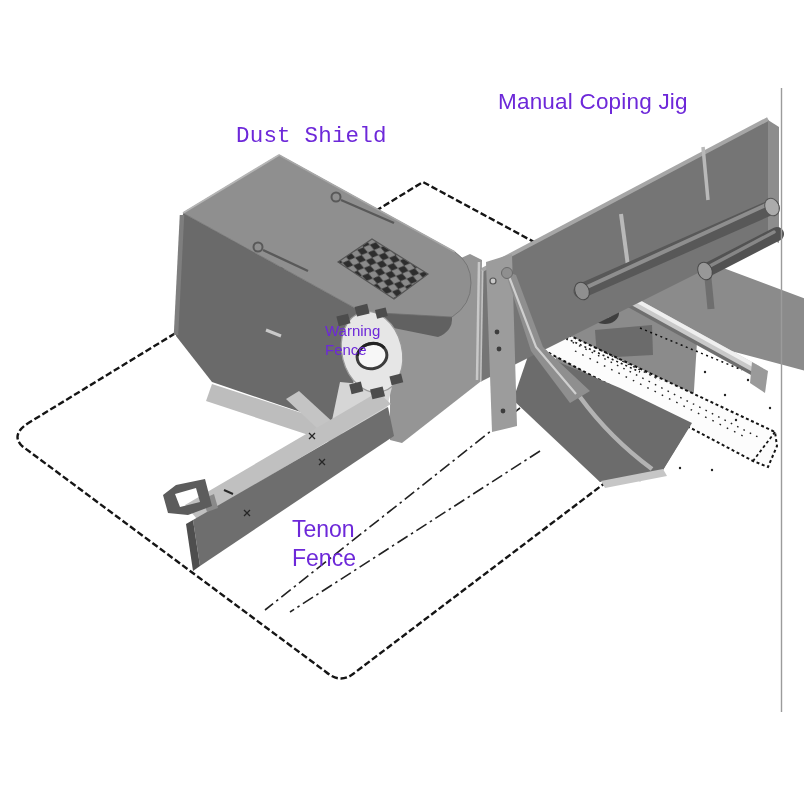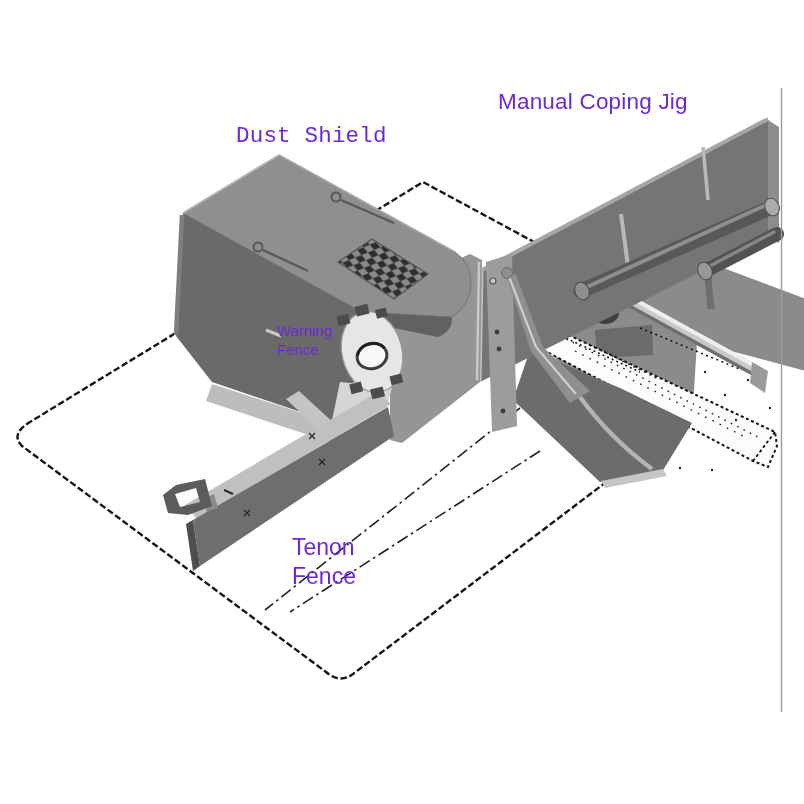--- a/index.html
+++ b/index.html
@@ -11,21 +11,21 @@
     font-family:"Liberation Sans", sans-serif;
   }
   .stage svg{position:absolute;left:0;top:0;}
   .lbl{
     position:absolute;
     color:#6d28d9;
     font-family:"Liberation Sans", sans-serif;
     white-space:nowrap;
   }
   .lbl-big{font-size:22.5px;letter-spacing:.2px;}
-  .lbl-warning{font-size:15px;line-height:18.5px;}
+  .lbl-warning{font-size:15px;line-height:18.5px;margin-left:48px;}
   .lbl-fence{font-size:23px;line-height:29px;}
   .lbl span{display:block;}
 </style>
 </head>
 <body>
 
 <div class="stage">
 
 <svg width="804" height="804" viewBox="0 0 804 804">
   <defs>
@@ -171,18 +171,18 @@
 
 <div class="lbl lbl-big" style="left:498px; top:89px;">Manual Coping Jig</div>
 
 <div class="lbl lbl-big" style="left:236px; top:123px;font-family:Liberation Mono, monospace;">Dust Shield</div>
 
 <div class="lbl lbl-warning" style="left:277px; top:322px;">
   <span>Warning</span>
   <span>Fence</span>
 </div>
 
-<div class="lbl lbl-fence" style="left:292px; top:533px;">
+<div class="lbl lbl-fence" style="left:292px; top:515px;">
   <span>Tenon</span>
   <span>Fence</span>
 </div>
 
 </div>
 
 </body></html>

